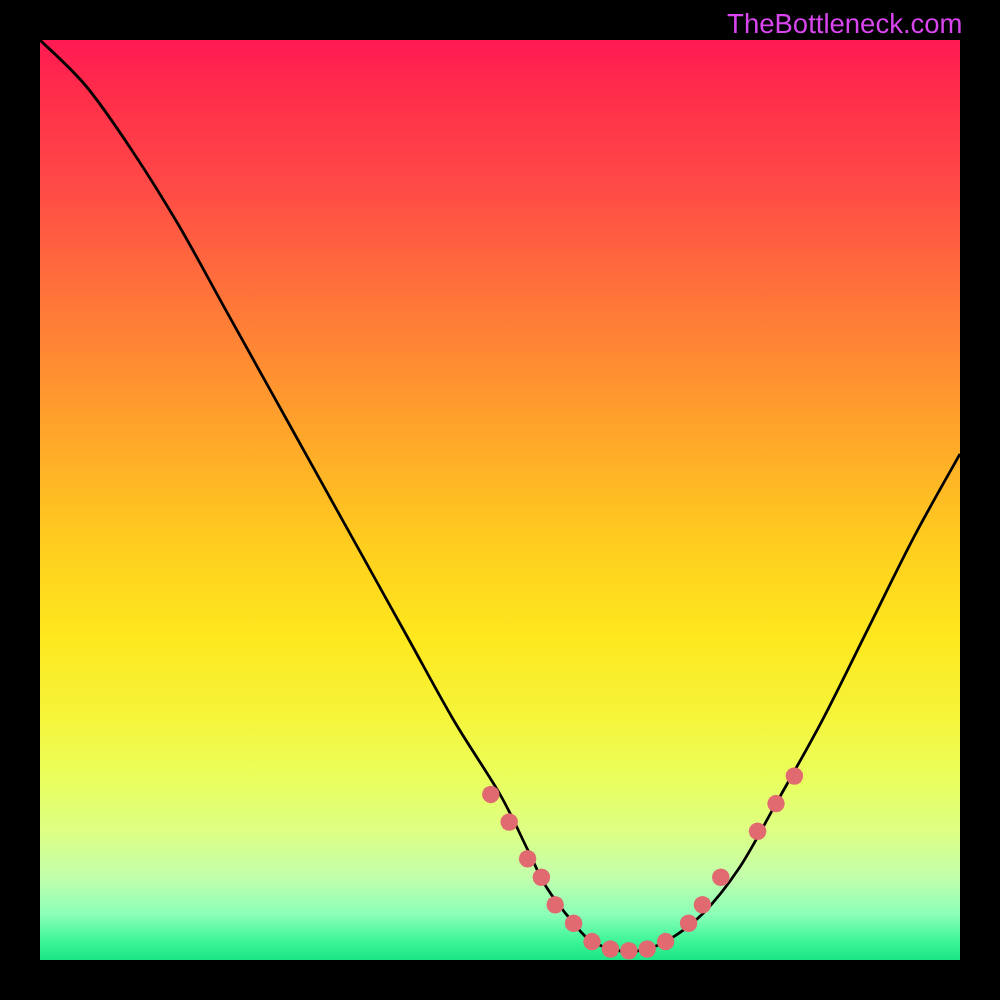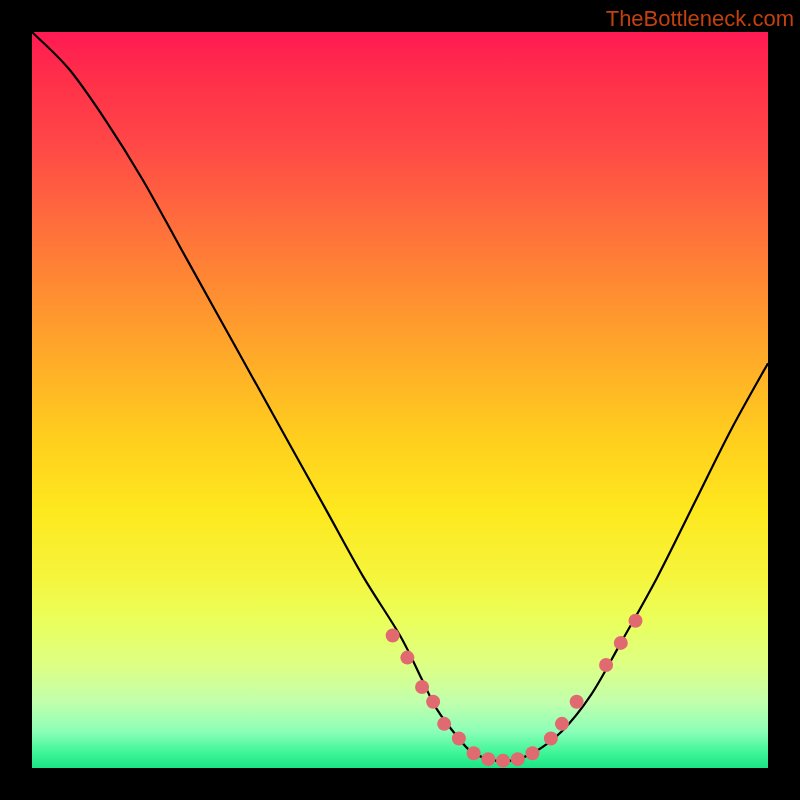--- a/index.html
+++ b/index.html
@@ -12,22 +12,22 @@
   }
   .container {
     width: 800px;
     height: 800px;
     position: relative;
     background: #000;
   }
   .watermark {
     position: absolute;
     top: 6px;
-    right: 6px;
-    color: #c2410c;
+    right: 30px;
+    color: #d946ef;
     font-size: 22px;
     font-weight: 500;
     z-index: 10;
   }
   .plot-area {
     position: absolute;
     left: 32px;
     top: 32px;
     width: 736px;
     height: 736px;

